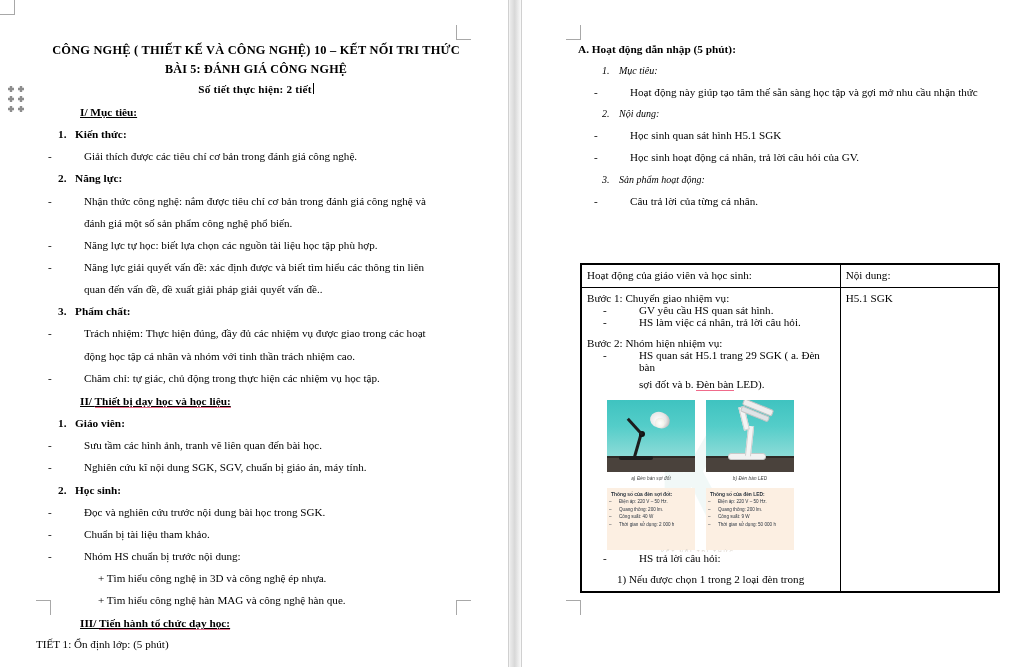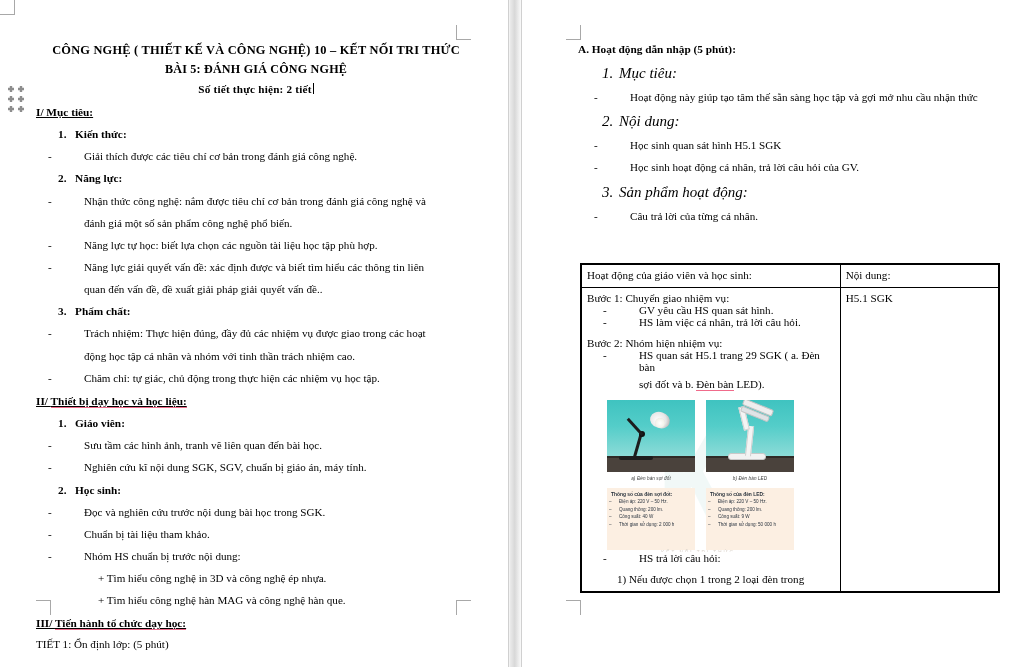--- a/index.html
+++ b/index.html
@@ -47,26 +47,26 @@
   .body.right{left:578px;top:44px;width:424px;}
 
   p{margin:0;}
   .ctr{text-align:center;font-weight:bold;letter-spacing:.2px;}
   .t1{font-size:12.4px;}
   .t2{font-size:12.1px;margin-top:7px;}
   .t3{font-size:11.2px;margin-top:7px;}
   .caret{display:inline-block;width:1px;height:11px;background:#000;
          vertical-align:-1px;margin-left:1px;}
 
-  .h-sec{font-weight:bold;text-decoration:underline;margin-top:12px;font-size:11.3px;}
+  .h-sec{font-weight:bold;text-decoration:underline;margin-top:12px;font-size:11.3px;margin-left:44px;}
   .h-sec.sp{text-decoration:none;}
   .h-sec.sp u{text-decoration:underline;}
   .num{font-weight:bold;margin-top:11px;padding-left:22px;font-size:11.3px;}
   .num .n{display:inline-block;width:17px;}
-  .numi{font-style:italic;font-weight:normal;margin-top:11px;padding-left:24px;font-size:15px;}
+  .numi{font-style:italic;font-weight:normal;margin-top:11px;padding-left:24px;font-size:10px;}
   .numi .n{display:inline-block;width:17px;font-style:italic;}
   .dash{margin-top:11px;padding-left:48px;text-indent:-18px;font-size:11.1px;}
   .dash::before{content:"-";display:inline-block;width:18px;}
   .dash.r{padding-left:52px;}
   .cont{margin-top:11px;padding-left:48px;font-size:11.1px;}
   .plus{margin-top:11px;padding-left:62px;font-size:11.1px;}
   .plain{margin-top:9px;font-size:11.1px;}
 
   
   .sq{border-bottom:1.6px solid #f06b8b;padding-bottom:0px;}

